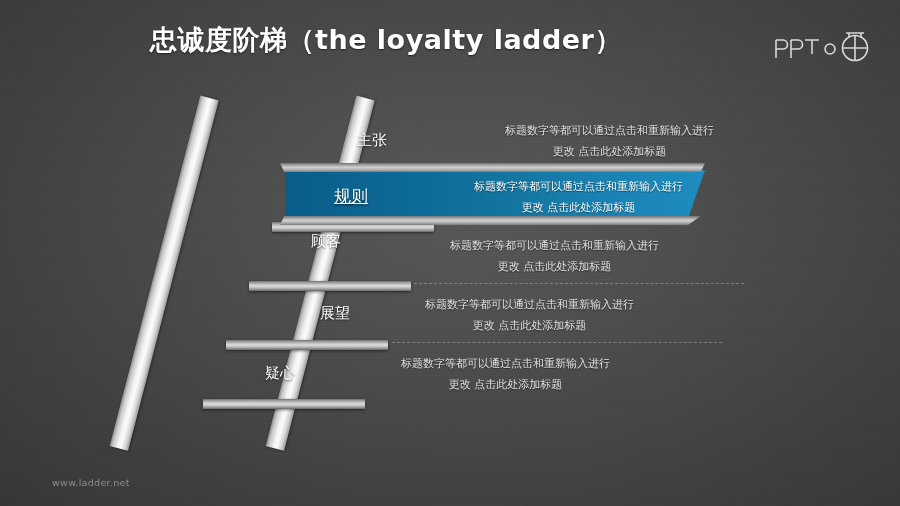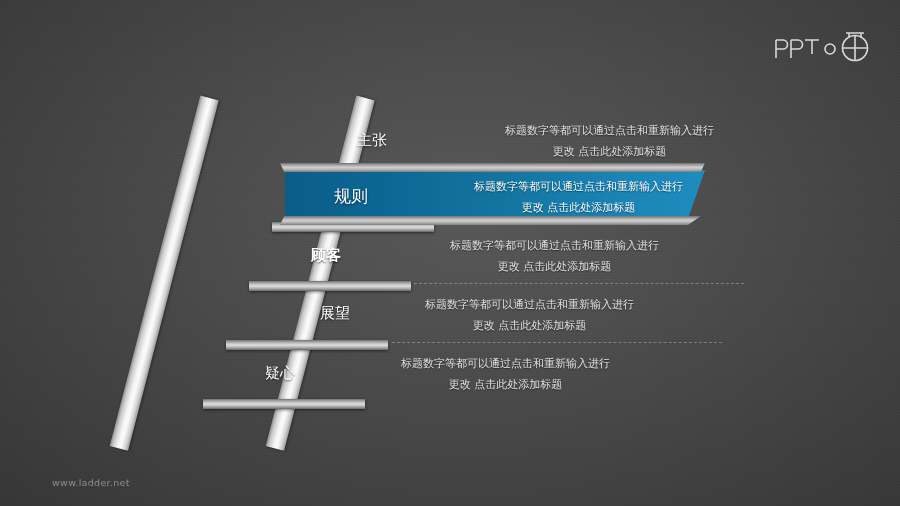--- a/index.html
+++ b/index.html
@@ -114,21 +114,21 @@
 
   
   .step-label {
     position: absolute;
     font-size: 15px;
     color: #ffffff;
     white-space: nowrap;
     text-shadow: 0 1px 2px rgba(0,0,0,.6);
     z-index: 9;
   }
-  .step-label.on-band { color: #ffffff; font-size: 17px; z-index: 10; }
+  .step-label.on-band { color: #ffffff; font-size: 17px; z-index: 10; text-decoration: underline; }
 
   
   .desc {
     position: absolute;
     font-size: 11px;
     line-height: 21px;
     color: #e2e2e2;
     white-space: nowrap;
     z-index: 9;
     text-shadow: 0 1px 1px rgba(0,0,0,.5);
@@ -152,20 +152,21 @@
     color: #8e8e8e;
     letter-spacing: .3px;
     z-index: 12;
   }
 </style>
 </head>
 <body>
 
 <div id="slide">
 
+  <div class="title">忠诚度阶梯（the loyalty ladder）</div>
 
   <div class="logo">
     <svg width="112" height="40" viewBox="0 0 112 40" aria-hidden="true">
       <g fill="none" stroke="#d8d8d8" stroke-width="1.6">
 
         <path d="M6 14 L6 32 M6 14 L13 14 A4.4 4.4 0 0 1 13 23 L6 23"></path>
 
         <path d="M21 14 L21 32 M21 14 L28 14 A4.4 4.4 0 0 1 28 23 L21 23"></path>
 
         <path d="M35 14 L49 14 M42 14 L42 28"></path>
@@ -192,21 +193,21 @@
 
   <div class="band-top-edge"></div>
   <div class="band"></div>
   <div class="band-bottom-edge"></div>
 
   <div class="divider" style="left:414px; top:283px; width:330px;"></div>
   <div class="divider" style="left:392px; top:342px; width:330px;"></div>
 
   <div class="step-label" style="left:357px; top:131px;">主张</div>
   <div class="step-label on-band" style="left:334px; top:185px;">规则</div>
-  <div class="step-label" style="left:311px; top:246px;font-weight:bold;">顾客</div>
+  <div class="step-label" style="left:311px; top:232px;">顾客</div>
   <div class="step-label" style="left:288px; top:304px;margin-left:32px;">展望</div>
   <div class="step-label" style="left:265px; top:364px;">疑心</div>
 
   <div class="desc" style="left:505px; top:120px;">
     <span class="l1">标题数字等都可以通过点击和重新输入进行</span>
     <span class="l2">更改 点击此处添加标题</span>
   </div>
 
   <div class="desc on-band" style="left:474px; top:176px;">
     <span class="l1">标题数字等都可以通过点击和重新输入进行</span>

